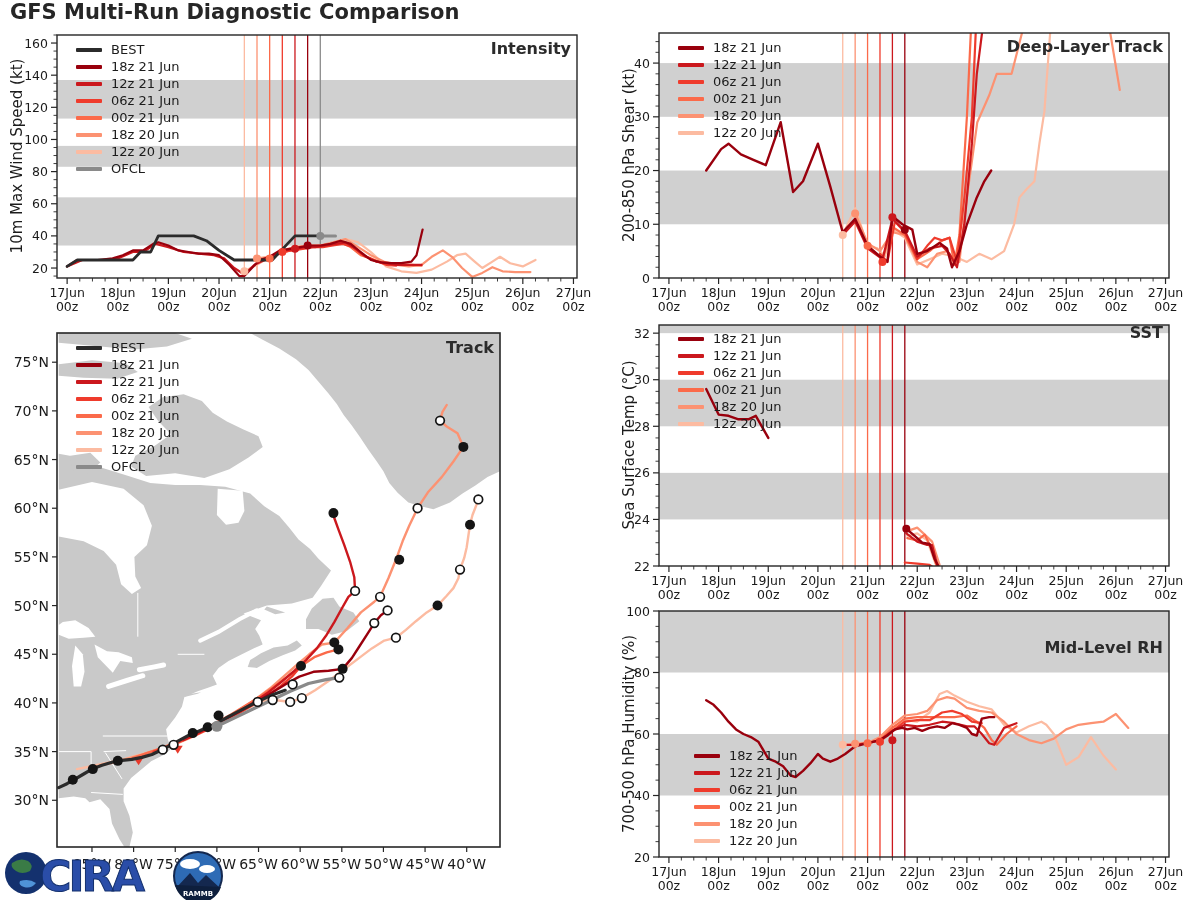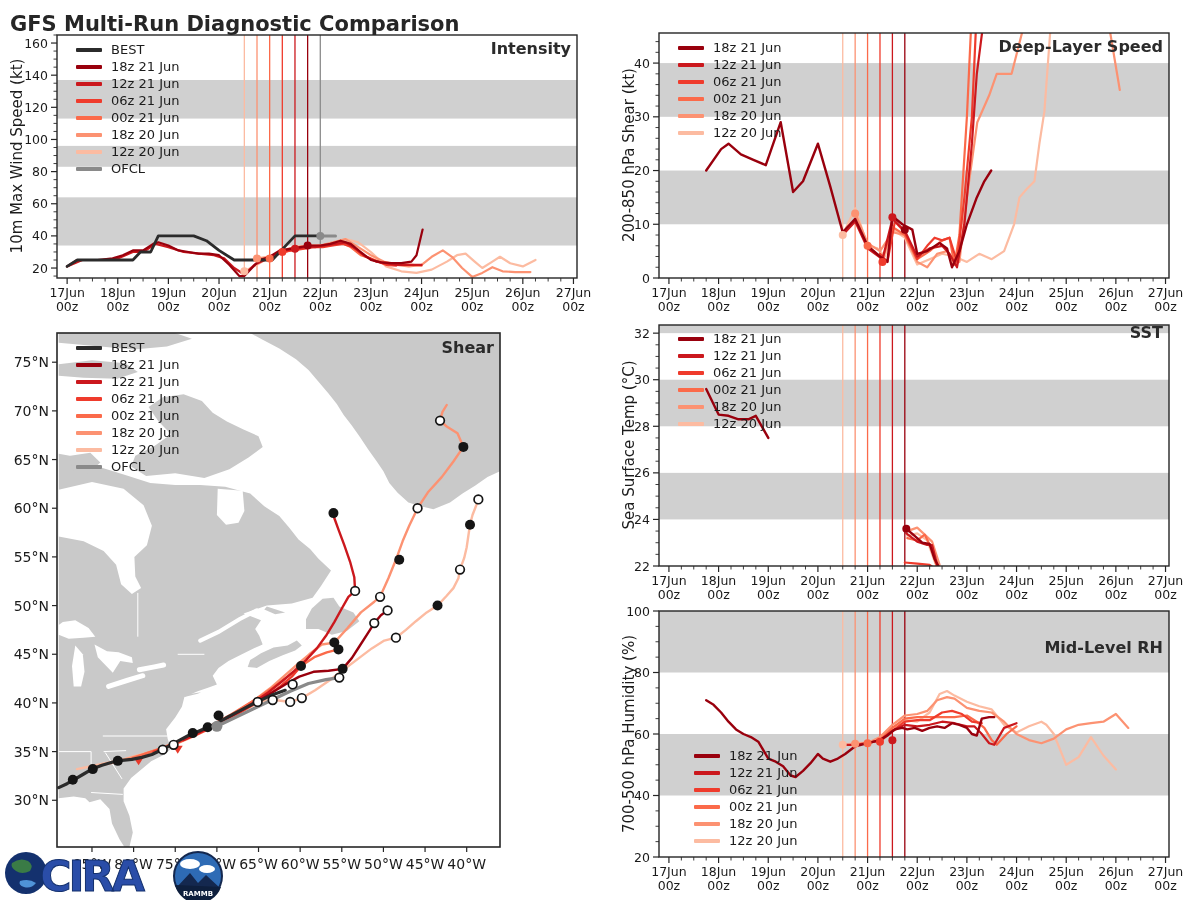--- a/index.html
+++ b/index.html
@@ -1,19 +1,19 @@
 <!DOCTYPE html>
 <html><head>
 <meta charset="utf-8">
 <style>
   html,body{margin:0;padding:0;background:#fff;}
   .stage{position:relative;width:1200px;height:900px;background:#fff;overflow:hidden;
          font-family:"DejaVu Sans","Liberation Sans",sans-serif;}
   #charts{position:absolute;left:0;top:0;z-index:1;}
-  .main-title{position:absolute;left:10px;top:12px;font-size:21px;font-weight:bold;color:#262626;z-index:3;}
+  .main-title{position:absolute;left:10px;top:0;font-size:21px;font-weight:bold;color:#262626;z-index:3;}
   .storm-id{position:absolute;right:30px;top:5px;font-size:20px;font-weight:bold;color:#262626;z-index:3;}
   .panel-title{position:absolute;font-size:16px;font-weight:bold;color:#2b2b2b;z-index:3;text-align:right;}
   .pt-intensity{right:629px;top:39px;}
   .pt-track{right:706px;top:338px;}
   .pt-shear{right:37px;top:37px;}
   .pt-sst{right:37px;top:323px;}
   .pt-rh{right:37px;top:638px;}
   .ylab{position:absolute;width:300px;text-align:center;transform:rotate(-90deg);
         font-size:15px;color:#1c1c1c;z-index:3;}
   .yl-intensity{left:-133px;top:147px;}
@@ -590,22 +590,22 @@
         <line x1="655.5" x2="659" y1="657.125" y2="657.125" stroke="#262626" stroke-width="0.9"></line>
         <line x1="655.5" x2="659" y1="641.75" y2="641.75" stroke="#262626" stroke-width="0.9"></line>
         <line x1="655.5" x2="659" y1="626.375" y2="626.375" stroke="#262626" stroke-width="0.9"></line>
         <rect x="659" y="611" width="510" height="246" fill="none" stroke="#262626" stroke-width="1.4"></rect>
       </g>
     </svg>
 
   <div class="main-title">GFS Multi-Run Diagnostic Comparison</div>
 
   <div class="panel-title pt-intensity">Intensity</div>
-  <div class="panel-title pt-track">Shear</div>
-  <div class="panel-title pt-shear">Deep-Layer Speed</div>
+  <div class="panel-title pt-track">Track</div>
+  <div class="panel-title pt-shear">Deep-Layer Track</div>
   <div class="panel-title pt-sst">SST</div>
   <div class="panel-title pt-rh">Mid-Level RH</div>
 
   <div class="ylab yl-intensity">10m Max Wind Speed (kt)</div>
   <div class="ylab yl-shear">200-850 hPa Shear (kt)</div>
   <div class="ylab yl-sst">Sea Surface Temp (°C)</div>
   <div class="ylab yl-rh">700-500 hPa Humidity (%)</div>
 
   <div class="legend lg-intensity">
       <div class="lg-entry">

